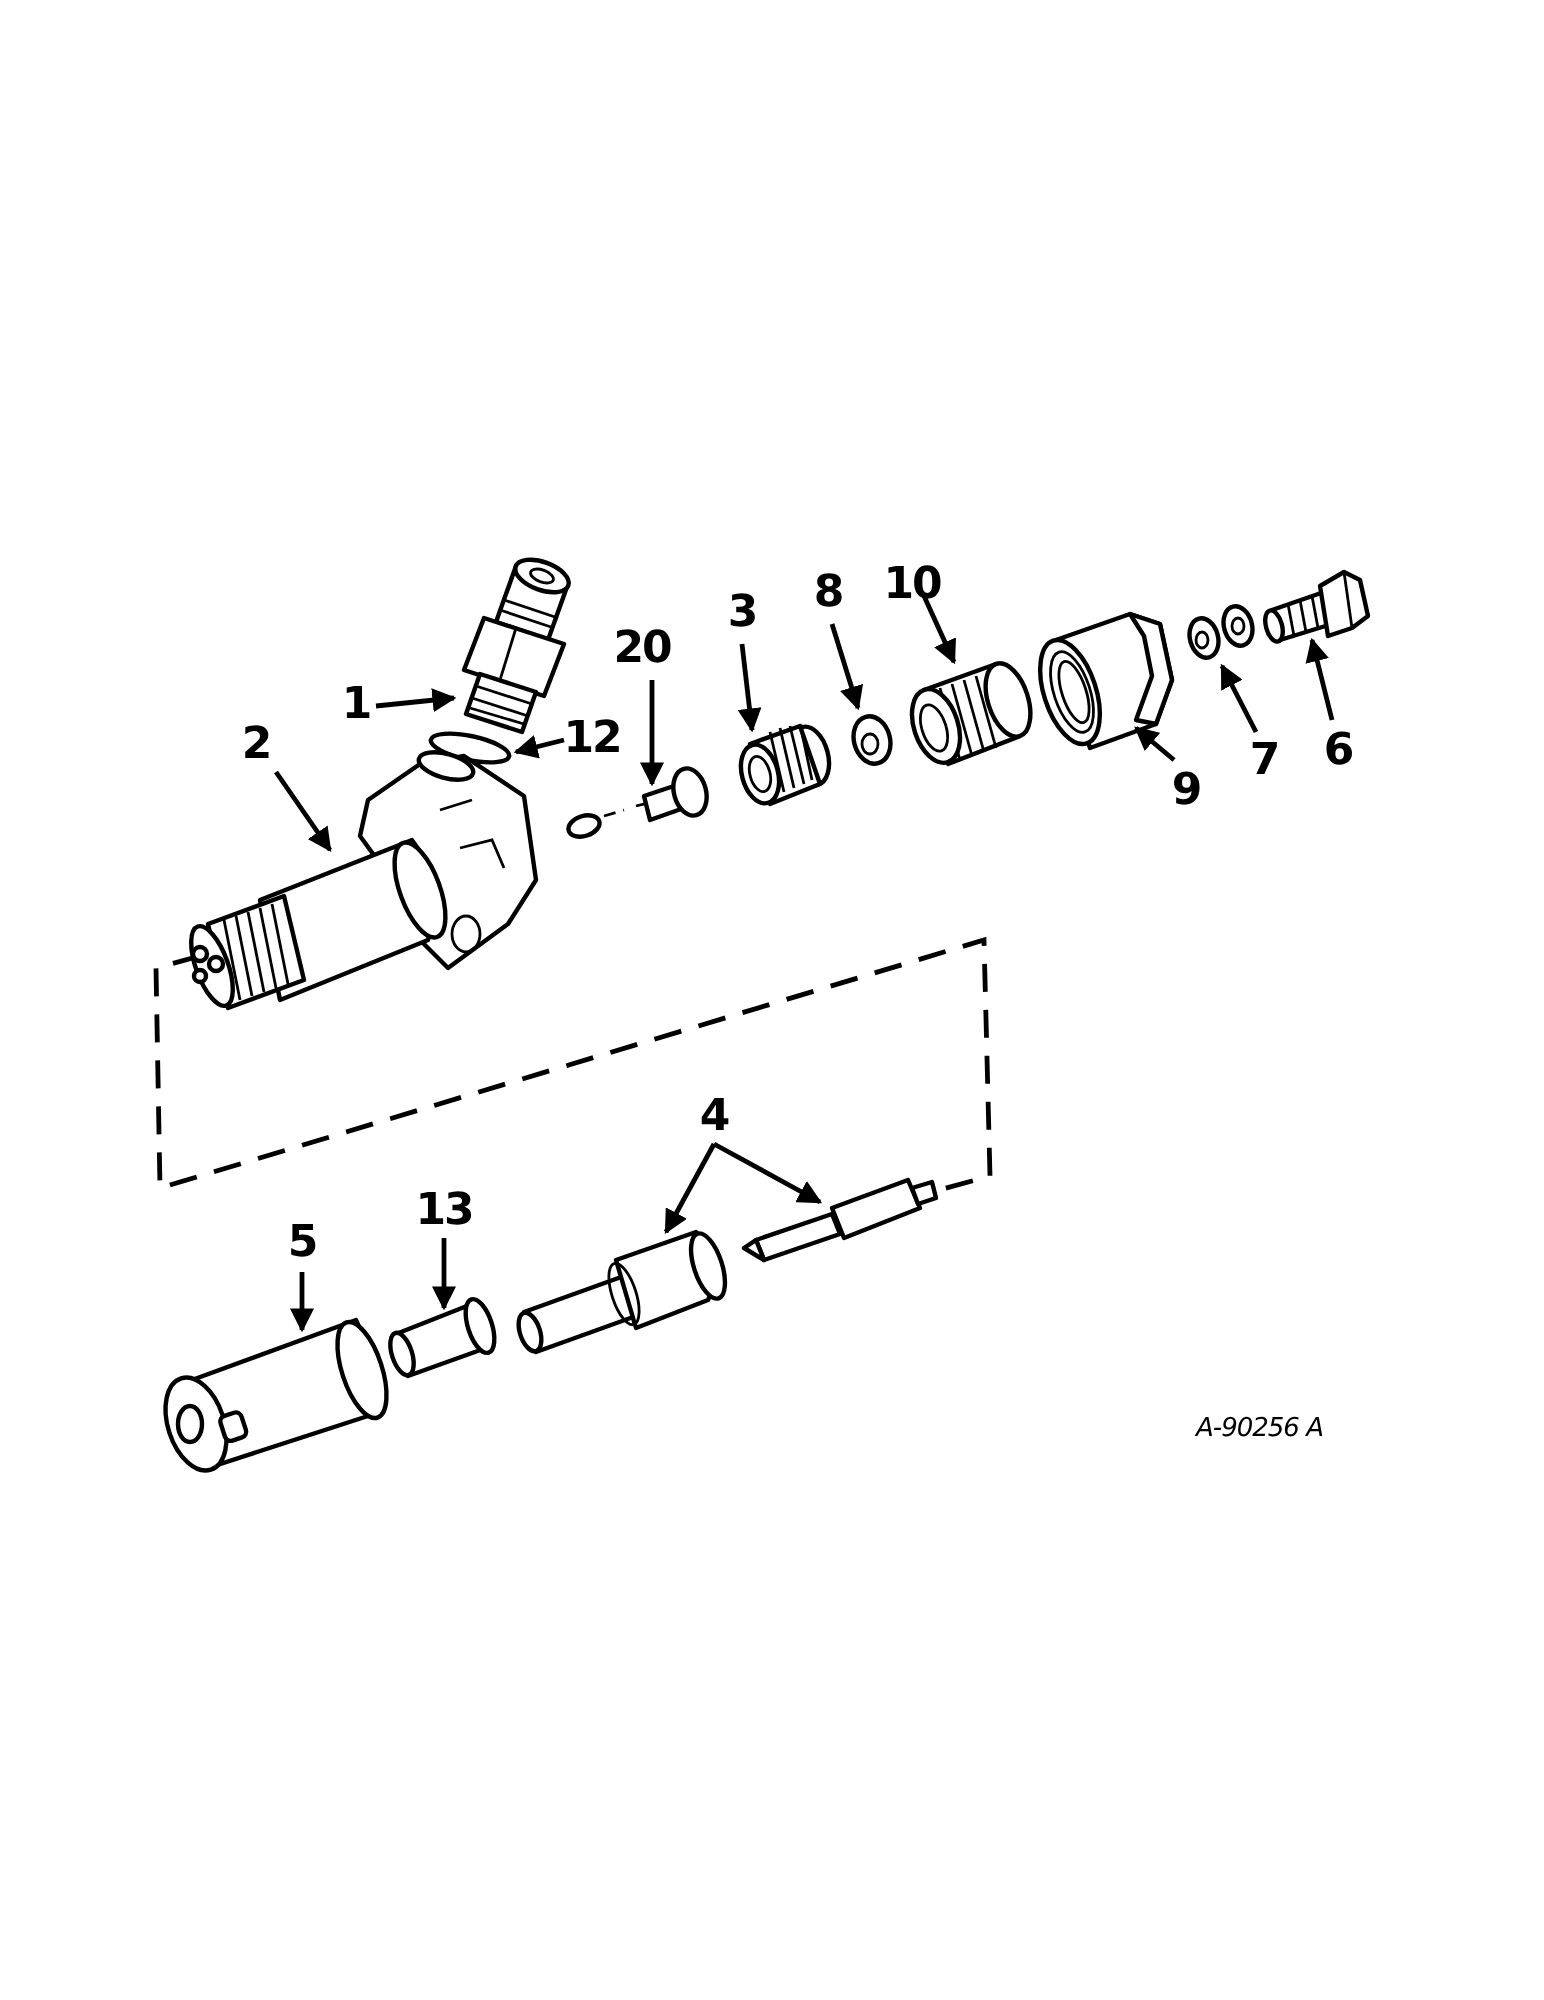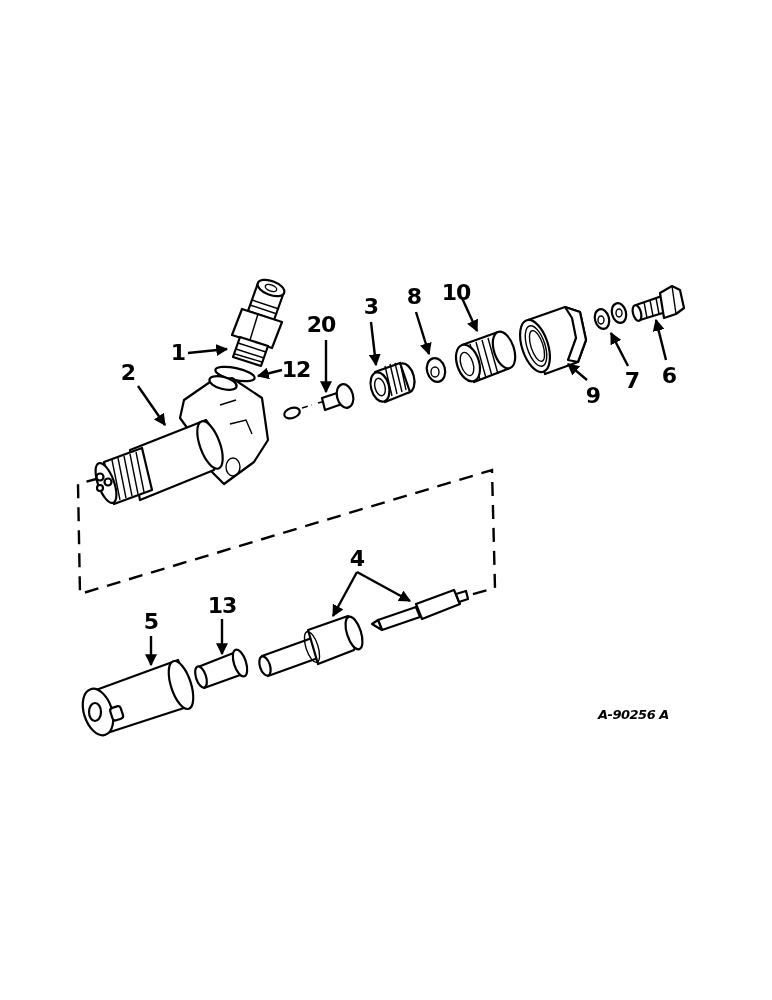--- a/index.html
+++ b/index.html
@@ -2,21 +2,21 @@
 <html><head>
 <meta charset="utf-8">
 <style>
   html, body { margin: 0; padding: 0; background: #ffffff; }
   body { width: 772px; height: 1000px; position: relative; overflow: hidden;
          font-family: "DejaVu Sans", sans-serif; }
   #canvas { position: absolute; left: 0; top: 0; width: 772px; height: 1000px; }
   .callout { position: absolute; font-family: "DejaVu Sans", sans-serif; font-weight: bold;
              font-size: 22px; color: #000; line-height: 1; transform: translate(-50%, -50%);
              letter-spacing: -1px; }
-  .refnum { position: absolute; font-family: "DejaVu Sans", sans-serif; font-weight: bold;
+  .refnum { position: absolute; font-family: "DejaVu Sans", sans-serif; font-weight: normal;
             font-style: italic; font-size: 13px; color: #000; letter-spacing: -0.5px; }
   svg .ink { stroke: #000; fill: none; stroke-width: 2.2; stroke-linecap: round; stroke-linejoin: round; }
   svg .inkf { stroke: #000; fill: #fff; stroke-width: 2.2; stroke-linejoin: round; }
   svg .thin { stroke: #000; fill: none; stroke-width: 1.4; }
   svg .dash { stroke: #000; fill: none; stroke-width: 2.4; stroke-dasharray: 14 9; }
   svg .arrow { stroke: #000; stroke-width: 2.4; fill: none; }
 </style>
 </head>
 <body>
 

